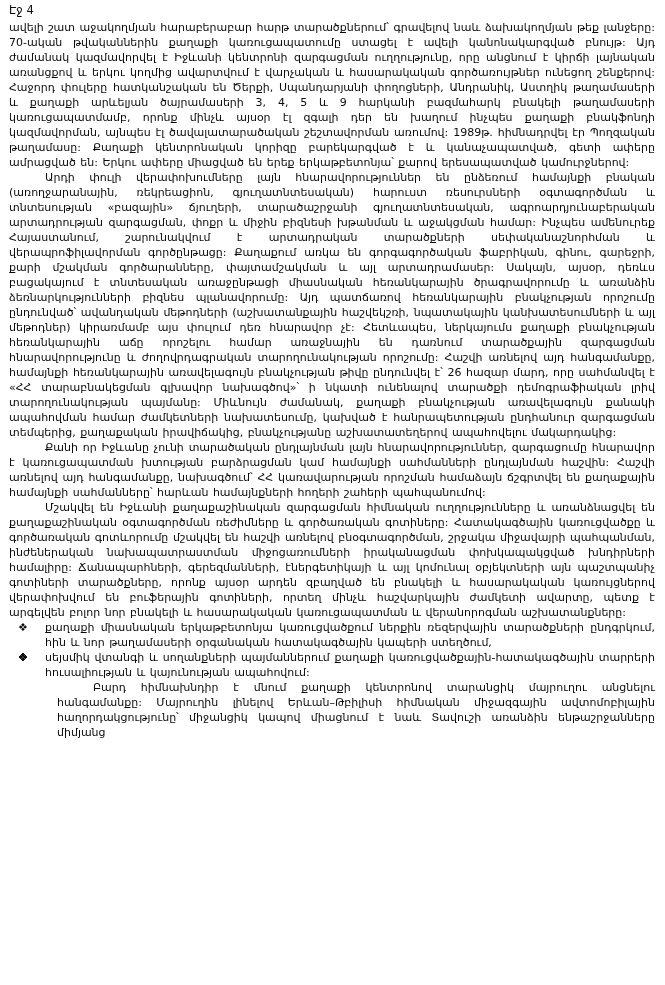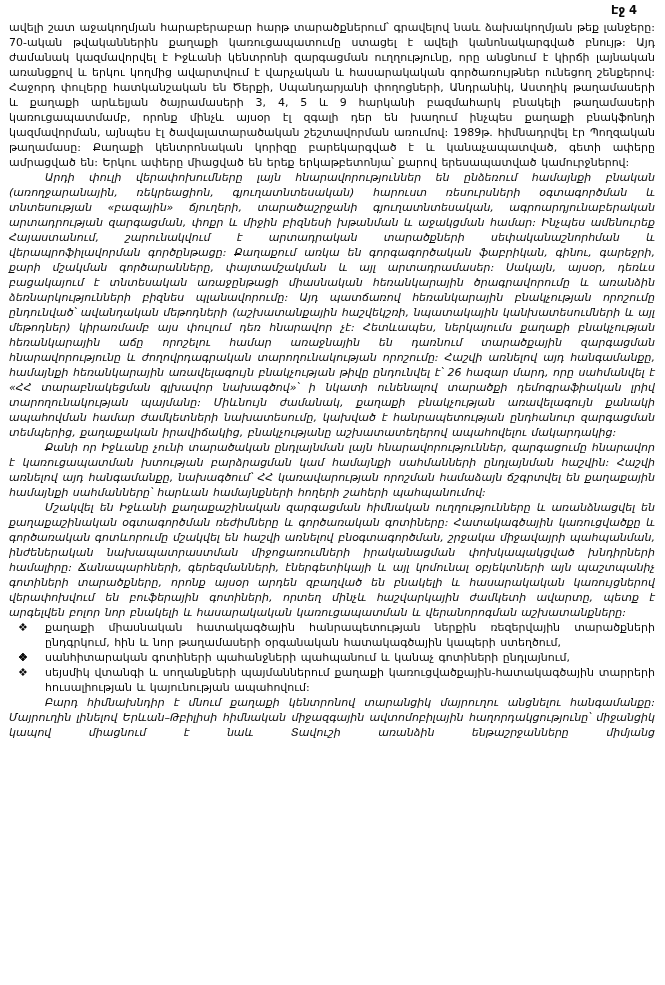--- a/index.html
+++ b/index.html
@@ -17,37 +17,36 @@
     line-height: 15px;
   }
   .page {
     box-sizing: border-box;
     width: 665px;
     height: 985px;
     padding: 3px 10px 0 9px;
     background: #ffffff;
   }
   .pagenum {
-    text-align: right;
-    font-weight: bold;
+    font-weight: normal;
     font-size: 11.5px;
     padding-right: 18px;
     height: 17px;
   }
   .doc-body p.para {
     margin: 0;
     text-align: justify;
     word-spacing: 1px;
   }
   .doc-body p.indent {
     text-indent: 36px;
-    font-style: italic;
   }
   .doc-body p.cut {
     text-align-last: justify;
+    margin-left: 48px;
   }
   .bullet {
     position: relative;
     padding-left: 36px;
     text-align: justify;
     word-spacing: 1px;
   }
   .bullet .marker {
     position: absolute;
     left: 9px;
@@ -58,20 +57,20 @@
 </head>
 <body>
 
 <div class="page">
   <div class="pagenum">Էջ 4</div>
   <div class="doc-body">
       <p class="para">ավելի շատ աջակողմյան հարաբերաբար հարթ տարածքներում՝ գրավելով նաև ձախակողմյան թեք լանջերը: 70-ական թվականներին քաղաքի կառուցապատումը ստացել է ավելի կանոնակարգված բնույթ: Այդ ժամանակ կազմավորվել է Իջևանի կենտրոնի զարգացման ուղղությունը, որը անցնում է կիրճի լայնական առանցքով և երկու կողմից ավարտվում է վարչական և հասարակական գործառույթներ ունեցող շենքերով: Հաջորդ փուլերը հատկանշական են Ծերքի, Սպանդարյանի փողոցների, Անդրանիկ, Աստղիկ թաղամասերի և քաղաքի արևելյան ծայրամասերի 3, 4, 5 և 9 հարկանի բազմահարկ բնակելի թաղամասերի կառուցապատմամբ, որոնք մինչև այսօր էլ զգալի դեր են խաղում ինչպես քաղաքի բնակֆոնդի կազմավորման, այնպես էլ ծավալատարածական շեշտավորման առումով: 1989թ. հիմնադրվել էր Պողզական թաղամասը: Քաղաքի կենտրոնական կորիզը բարեկարգված է և կանաչապատված, գետի ափերը ամրացված են: Երկու ափերը միացված են երեք երկաթբետոնյա՝ քարով երեսապատված կամուրջներով:</p>
       <p class="para indent">Արդի փուլի վերափոխումները լայն հնարավորություններ են ընձեռում համայնքի բնական (առողջարանային, ռեկրեացիոն, գյուղատնտեսական) հարուստ ռեսուրսների օգտագործման և տնտեսության «բազային» ճյուղերի, տարածաշրջանի գյուղատնտեսական, ագրոարդյունաբերական արտադրության զարգացման, փոքր և միջին բիզնեսի խթանման և աջակցման համար: Ինչպես ամենուրեք Հայաստանում, շարունակվում է արտադրական տարածքների սեփականաշնորհման և վերապրոֆիլավորման գործընթացը: Քաղաքում առկա են գորգագործական ֆաբրիկան, գինու, գարեջրի, քարի մշակման գործարանները, փայտամշակման և այլ արտադրամասեր: Սակայն, այսօր, դեռևս բացակայում է տնտեսական առաջընթացի միասնական հեռանկարային ծրագրավորումը և առանձին ձեռնարկությունների բիզնես պլանավորումը: Այդ պատճառով հեռանկարային բնակչության որոշումը ընդունված՝ ավանդական մեթոդների (աշխատանքային հաշվեկշռի, նպատակային կանխատեսումների և այլ մեթոդներ) կիրառմամբ այս փուլում դեռ հնարավոր չէ: Հետևապես, ներկայումս քաղաքի բնակչության հեռանկարային աճը որոշելու համար առաջնային են դառնում տարածքային զարգացման հնարավորությունը և ժողովրդագրական տարողունակության որոշումը: Հաշվի առնելով այդ հանգամանքը, համայնքի հեռանկարային առավելագույն բնակչության թիվը ընդունվել է՝ 26 հազար մարդ, որը սահմանվել է «ՀՀ տարաբնակեցման գլխավոր նախագծով»՝ ի նկատի ունենալով տարածքի դեմոգրաֆիական լրիվ տարողունակության պայմանը: Միևնույն ժամանակ, քաղաքի բնակչության առավելագույն քանակի ապահովման համար ժամկետների նախատեսումը, կախված է հանրապետության ընդհանուր զարգացման տեմպերից, քաղաքական իրավիճակից, բնակչությանը աշխատատեղերով ապահովելու մակարդակից:</p>
       <p class="para indent">Քանի որ Իջևանը չունի տարածական ընդլայնման լայն հնարավորություններ, զարգացումը հնարավոր է կառուցապատման խտության բարձրացման կամ համայնքի սահմանների ընդլայնման հաշվին: Հաշվի առնելով այդ հանգամանքը, նախագծում՝ ՀՀ կառավարության որոշման համաձայն ճշգրտվել են քաղաքային համայնքի սահմանները՝ հարևան համայնքների հողերի շահերի պահպանումով:</p>
       <p class="para indent">Մշակվել են Իջևանի քաղաքաշինական զարգացման հիմնական ուղղությունները և առանձնացվել են քաղաքաշինական օգտագործման ռեժիմները և գործառական գոտիները: Հատակագծային կառուցվածքը և գործառական գոտևորումը մշակվել են հաշվի առնելով բնօգտագործման, շրջակա միջավայրի պահպանման, ինժեներական նախապատրաստման միջոցառումների իրականացման փոխկապակցված խնդիրների համալիրը: Ճանապարհների, գերեզմանների, էներգետիկայի և այլ կոմունալ օբյեկտների այն պաշտպանիչ գոտիների տարածքները, որոնք այսօր արդեն զբաղված են բնակելի և հասարակական կառույցներով վերափոխվում են բուֆերային գոտիների, որտեղ մինչև հաշվարկային ժամկետի ավարտը, պետք է արգելվեն բոլոր նոր բնակելի և հասարակական կառուցապատման և վերանորոգման աշխատանքները:</p>
-      <div class="bullet"><span class="marker">❖</span><span>քաղաքի միասնական հատակագծային հանրապետության ներքին ռեզերվային տարածքների ընդգրկում, հին և նոր թաղամասերի օրգանական հատակագծային կապերի ստեղծում,</span></div>
+      <div class="bullet"><span class="marker">❖</span><span>քաղաքի միասնական երկաթբետոնյա կառուցվածքում ներքին ռեզերվային տարածքների ընդգրկում, հին և նոր թաղամասերի օրգանական հատակագծային կապերի ստեղծում,</span></div>
       <div class="bullet"><span class="marker">❖</span></div>
       <div class="bullet"><span class="marker">❖</span></div>
-      <div class="bullet"><span class="marker">❖</span><span>սանհիտարական գոտիների պահանջների պահպանում և կանաչ գոտիների ընդլայնում,</span></div>
+      <div class="bullet"><span class="marker">❖</span></div>
       <div class="bullet"><span class="marker">❖</span><span>սեյսմիկ վտանգի և սողանքների պայմաններում քաղաքի կառուցվածքային-հատակագծային տարրերի հուսալիության և կայունության ապահովում:</span></div>
       <p class="para indent cut">Բարդ հիմնախնդիր է մնում քաղաքի կենտրոնով տարանցիկ մայրուղու անցնելու հանգամանքը: Մայրուղին լինելով Երևան–Թբիլիսի հիմնական միջազգային ավտոմոբիլային հաղորդակցությունը՝ միջանցիկ կապով միացնում է նաև Տավուշի առանձին ենթաշրջանները միմյանց</p>
     </div>
 </div>
 
 </body></html>

